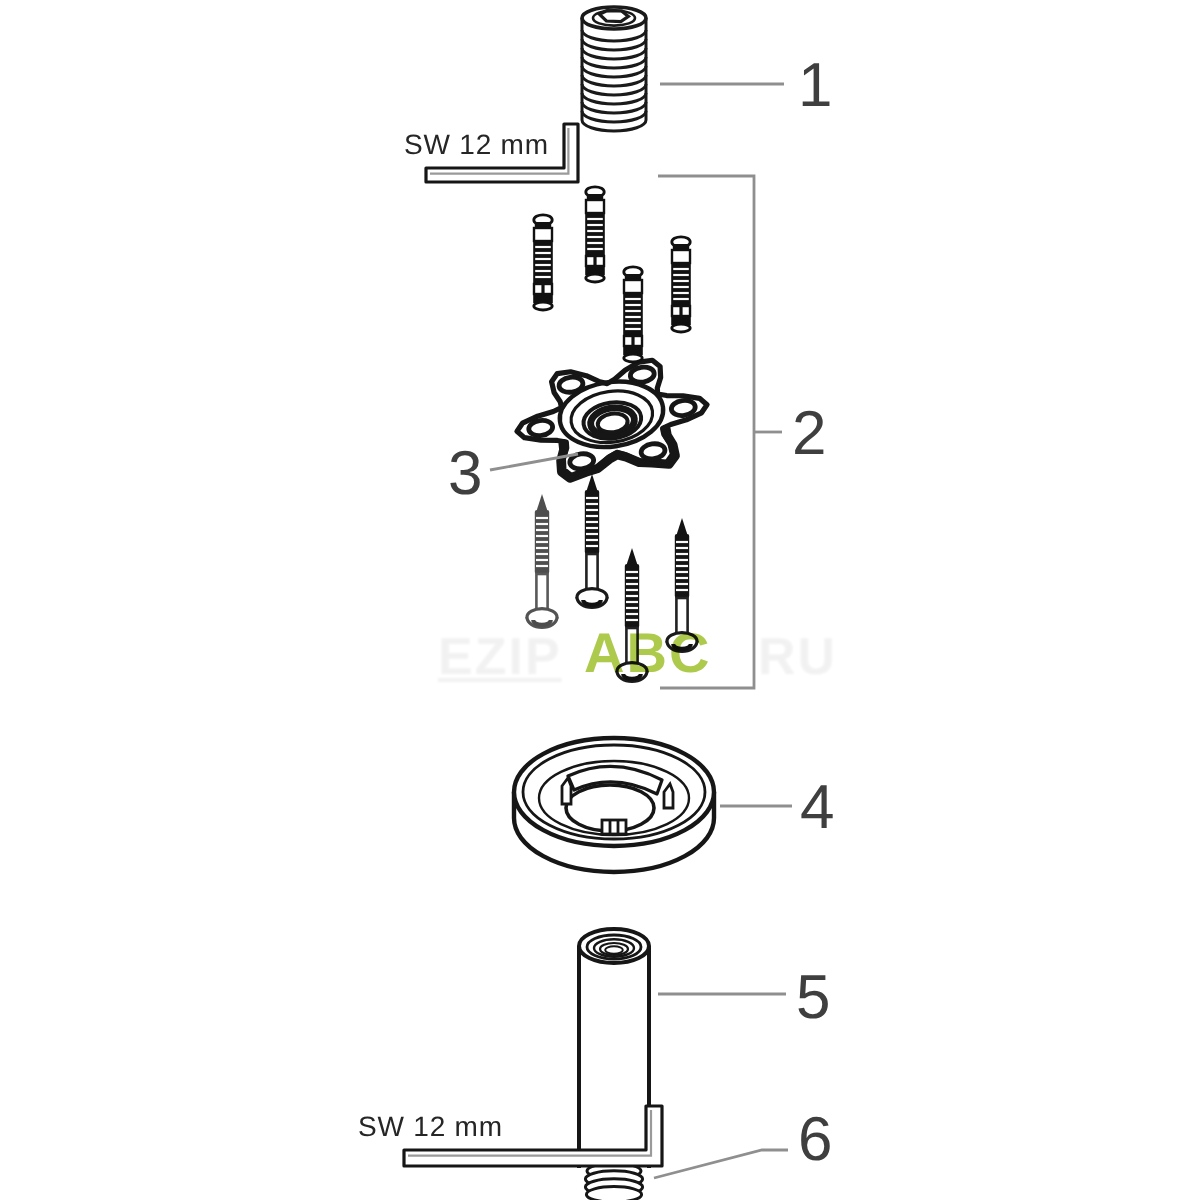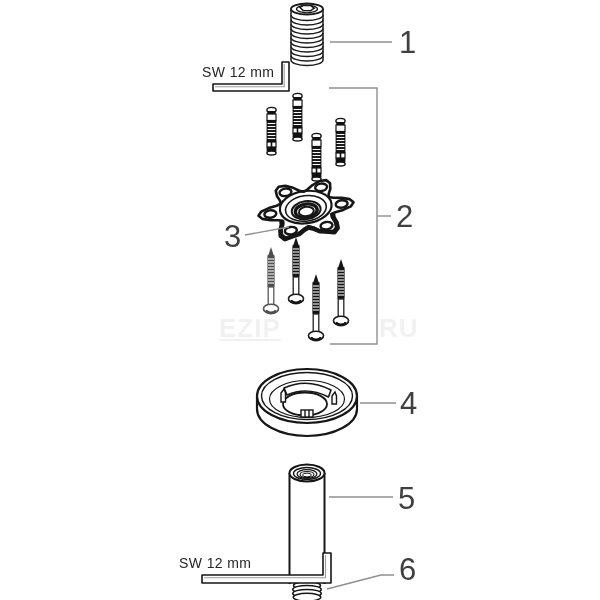--- a/index.html
+++ b/index.html
@@ -183,15 +183,16 @@
 <div class="swlabel" style="left:179px;top:555px;">SW 12 mm</div>
 
 <div class="callout" style="left:399px;top:27px;">1</div>
 <div class="callout" style="left:396px;top:201px;">2</div>
 <div class="callout" style="left:224px;top:221px;">3</div>
 <div class="callout" style="left:400px;top:388px;">4</div>
 <div class="callout" style="left:398px;top:483px;">5</div>
 <div class="callout" style="left:399px;top:554px;">6</div>
 
 <div class="wm-faint wm-left">EZIP</div>
+<div class="wm-green">ABC</div>
 <div class="wm-faint wm-right">RU</div>
 
 </div>
 
 </body></html>

